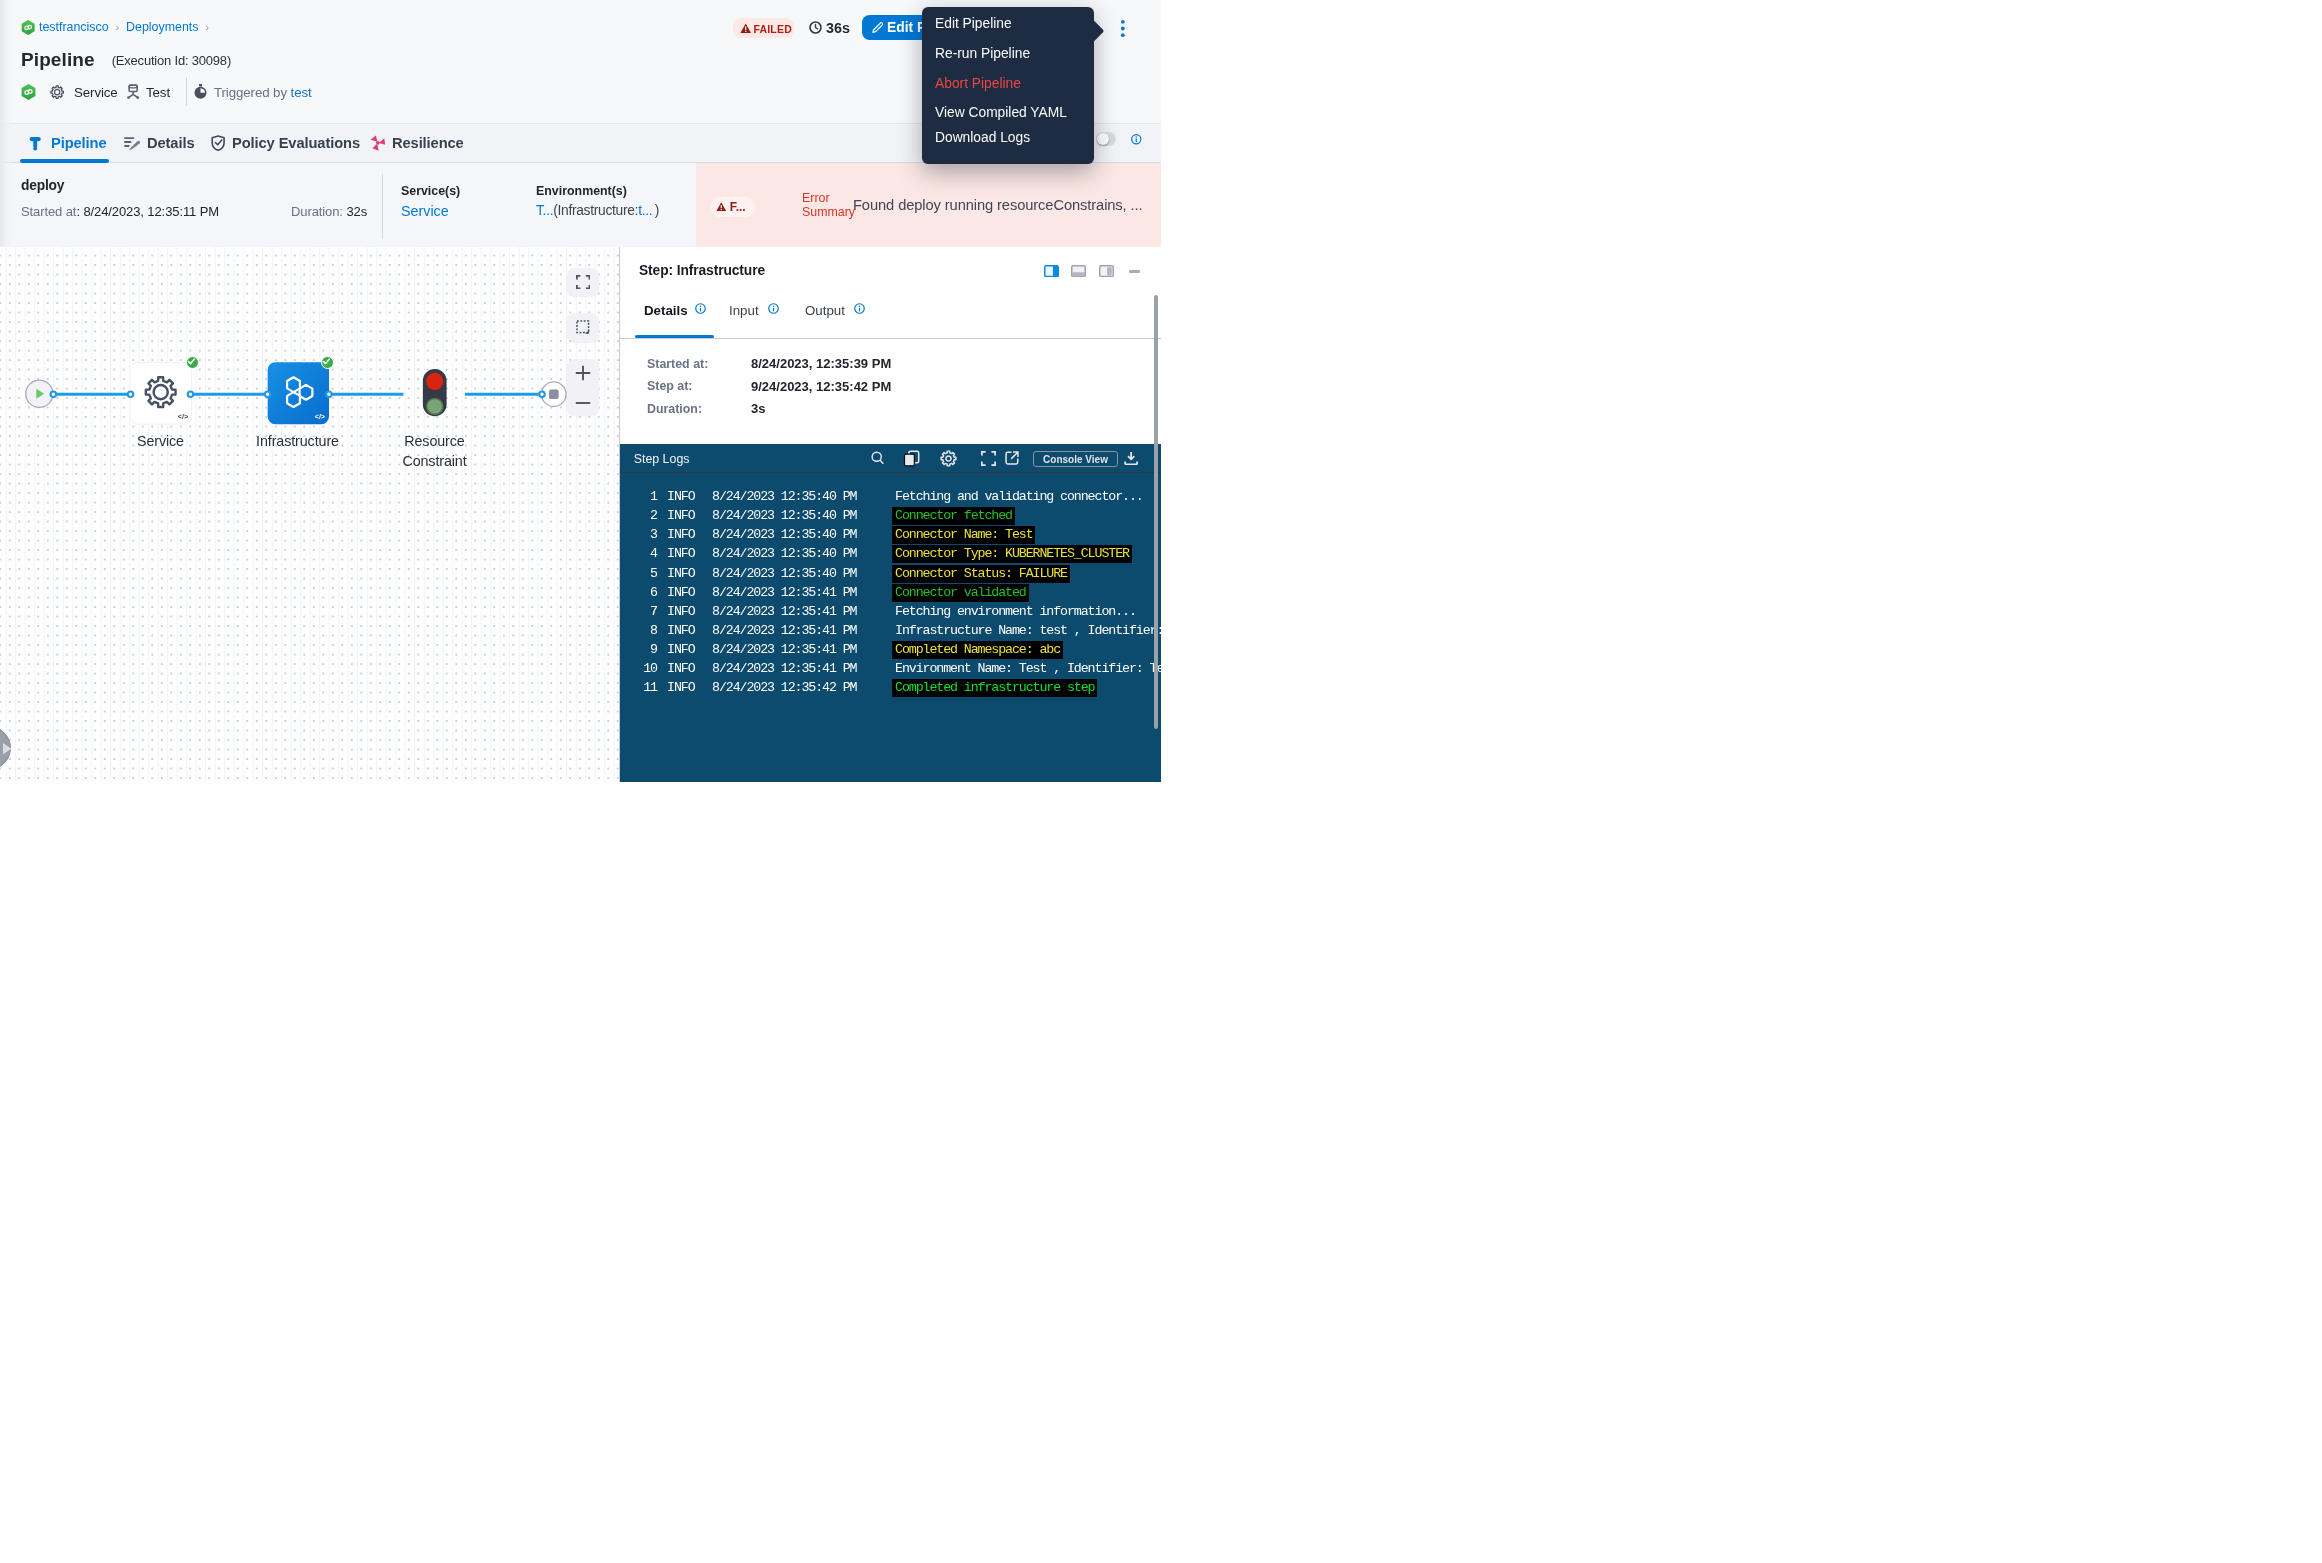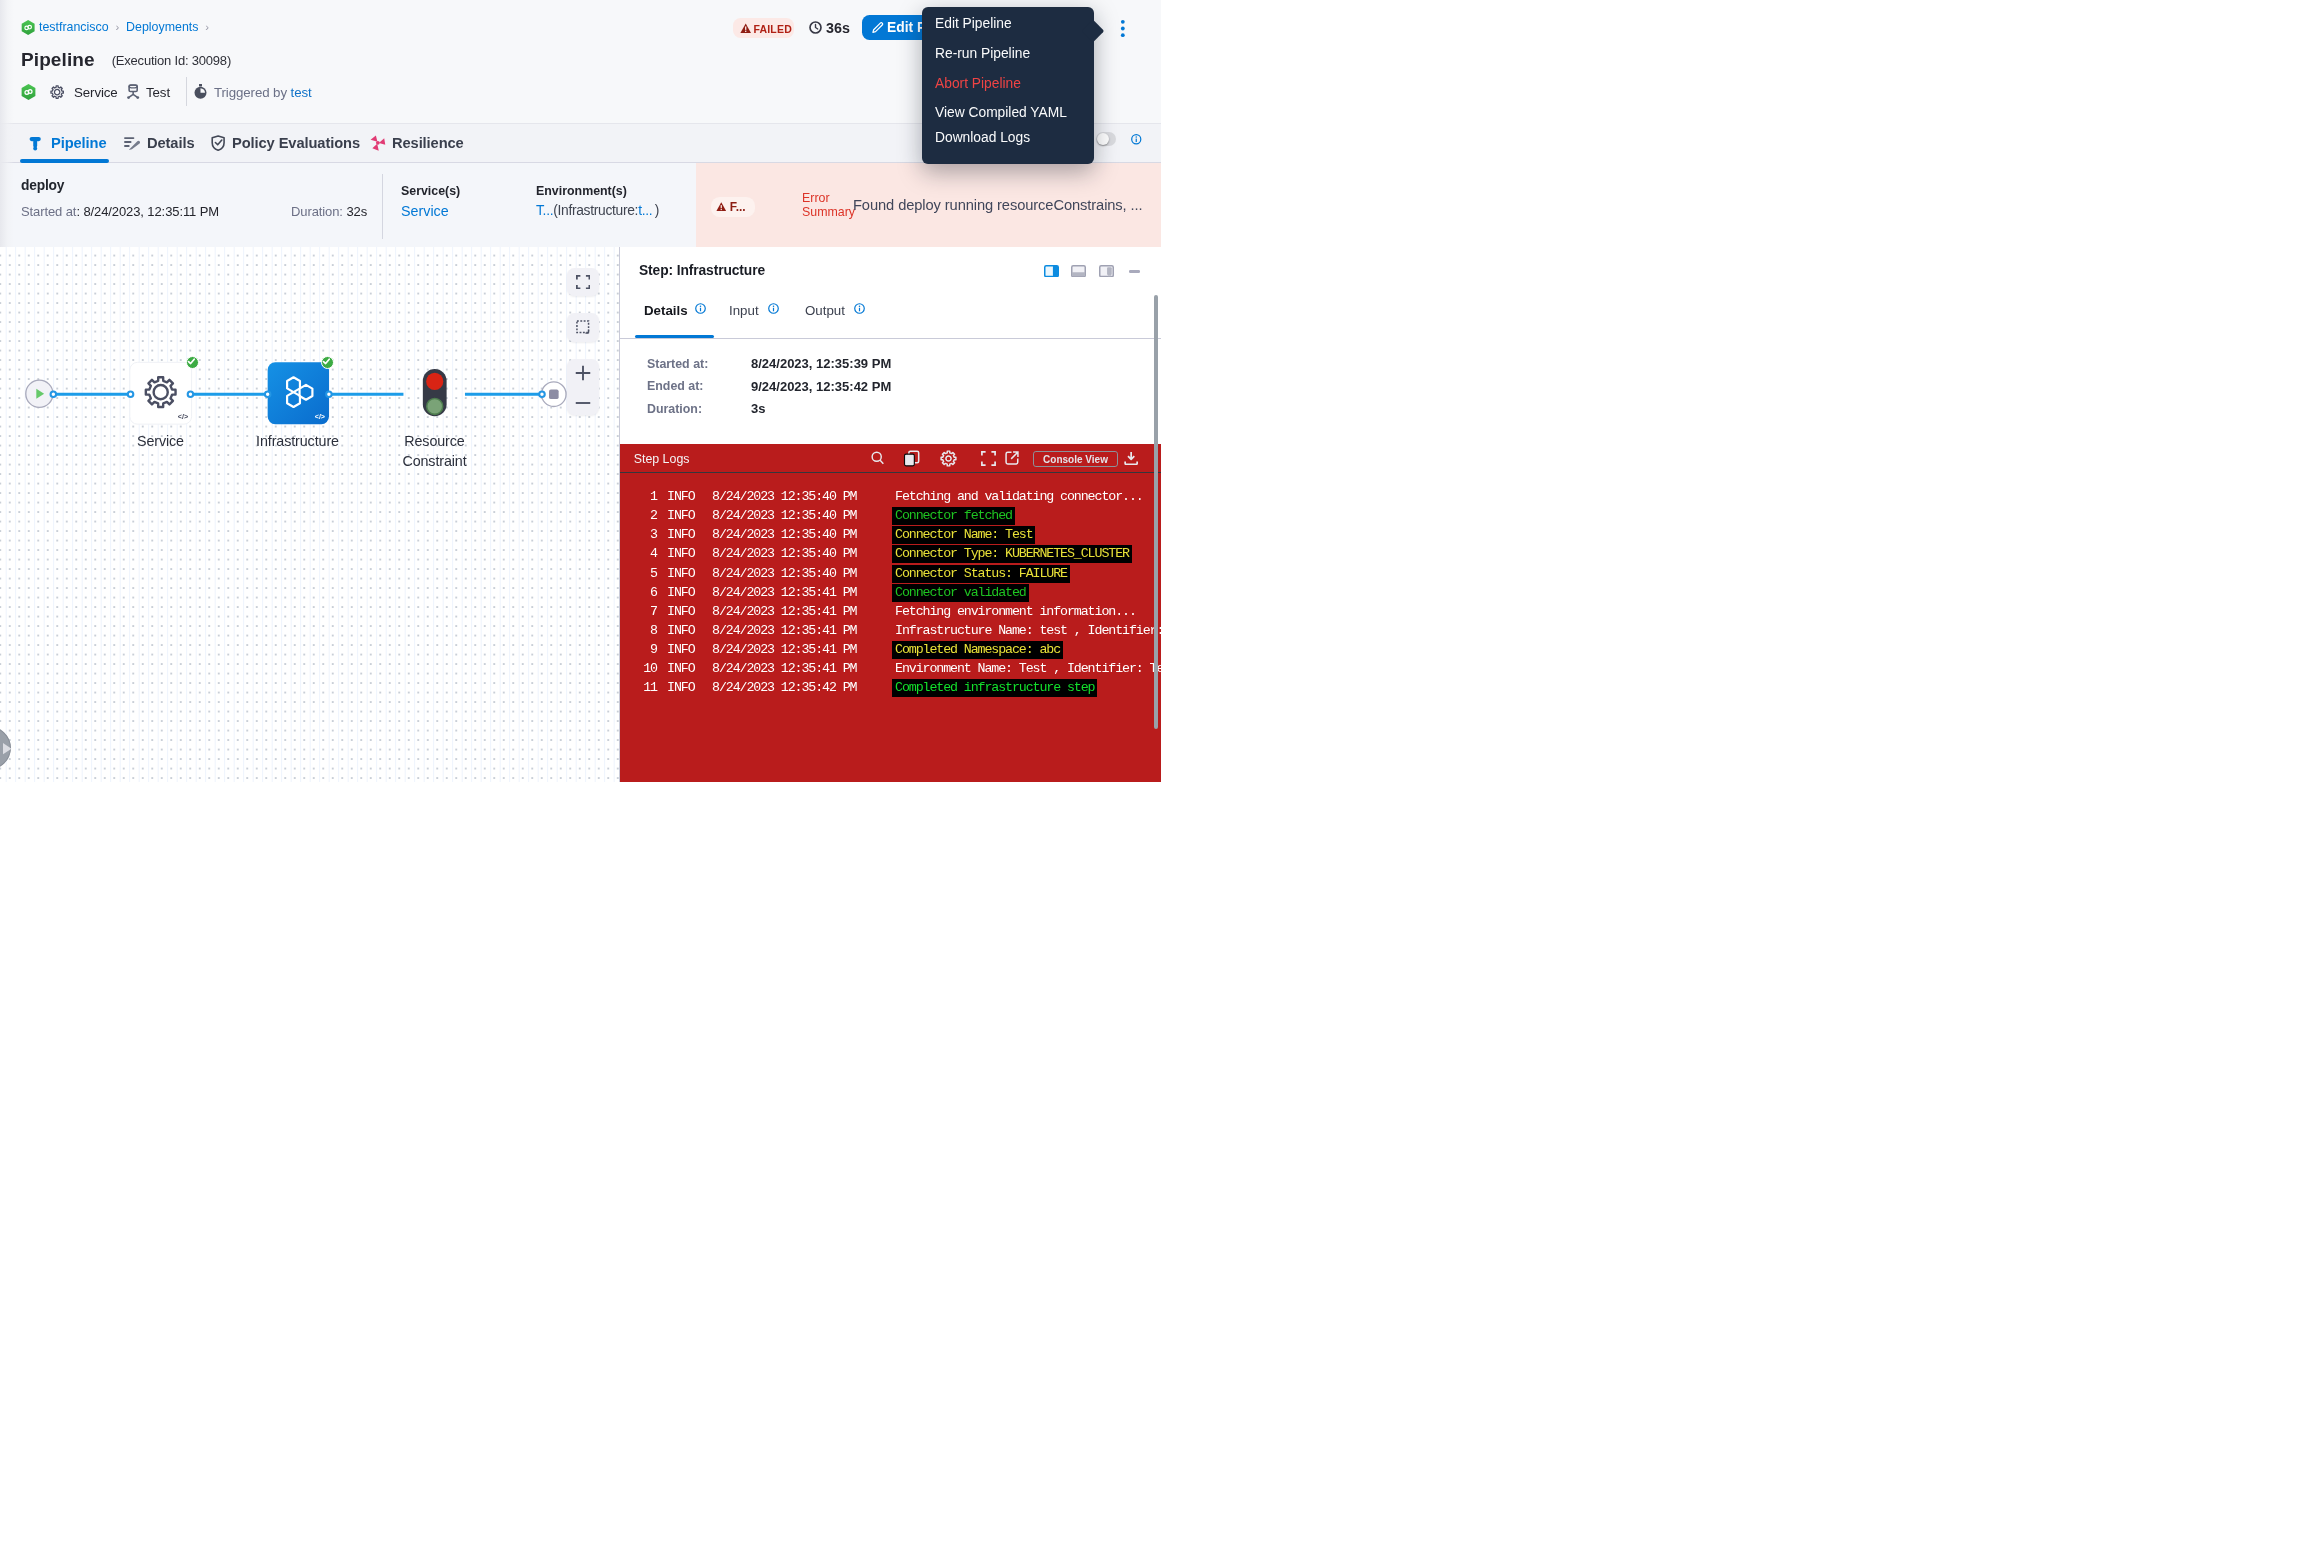--- a/index.html
+++ b/index.html
@@ -40,21 +40,21 @@
 #fchip span{position:absolute;left:19px;top:2.9px;font-size:12px;font-weight:bold;color:#8c1d13}
 
 #canvas{position:absolute;left:0;top:247px;width:619px;height:535px;background:#fff;
   background-image:linear-gradient(90deg,#edf3fc 1px,transparent 1px),radial-gradient(circle,#c9cfd7 0.8px,transparent 1.1px);
   background-size:9.5px 9.5px,9.5px 9.5px;background-position:5.7px 0,5px 3.8px;}
 .nlabel{position:absolute;font-size:14.3px;letter-spacing:-0.1px;color:#2c303c;text-align:center;white-space:nowrap}
 .check{position:absolute;width:13px;height:13px;border-radius:50%;background:#3cab43;border:1.9px solid #fff;z-index:3}
 .ctl{position:absolute;border-radius:7.6px;background:#f1f1f6;box-shadow:0 1px 1.9px rgba(40,41,61,.08)}
 
 #rpanel{position:absolute;left:619px;top:247px;width:542px;height:535px;background:#fff;border-left:1px solid #c9cad8}
-#console{position:absolute;left:620px;top:444px;width:541px;height:338px;background:#b91c1c}
+#console{position:absolute;left:620px;top:444px;width:541px;height:338px;background:#0c4a6e}
 #console .hdr{position:absolute;left:0;top:0;width:100%;height:28.5px;border-bottom:1px solid #35363c}
 #console .hdr b{position:absolute;left:13.7px;top:7.6px;color:#f4f4f6;font-size:12.4px;font-weight:normal}
 .logrow{position:absolute;height:19px;font-family:"Liberation Mono",monospace;font-size:13.3px;letter-spacing:-1.1px;color:#fff;white-space:pre}
 .ln{position:absolute;left:0px;width:37px;text-align:right;display:inline-block}
 .li{position:absolute;left:47px}
 .lt{position:absolute;left:92px}
 .lm{position:absolute;left:275px}
 .hl{background:#000;padding:1px 2.9px 1.9px 2.9px;margin-left:-2.9px}
 .grn{color:#1ec421}.grn2{color:#12df2c}.yel{color:#e9e138}
 
@@ -321,21 +321,21 @@
   <div class="abs" style="left:185px;top:56px;font-size:13.3px;color:#3c414f">Output</div>
   <svg class="abs" style="left:234px;top:56px" width="11" height="11" viewBox="0 0 12 12">
       <circle cx="6" cy="6" r="5.2" fill="none" stroke="#0278d5" stroke-width="1.3"></circle>
       <rect x="5.35" y="5.2" width="1.3" height="3.8" fill="#0278d5"></rect>
       <circle cx="6" cy="3.5" r="0.85" fill="#0278d5"></circle>
     </svg>
   <div class="abs" style="left:0;top:91px;width:542px;height:1px;background:#c9cad8"></div>
   <div class="abs" style="left:15px;top:88px;width:79px;height:3.4px;border-radius:1.9px;background:#0278d5"></div>
   <div class="abs" style="left:27px;top:110px;font-size:12.4px;font-weight:bold;color:#6d7287">Started at:</div>
   <div class="abs" style="left:131px;top:109px;font-size:13px;font-weight:bold;color:#22252d">8/24/2023, 12:35:39 PM</div>
-  <div class="abs" style="left:27px;top:132px;font-size:12.4px;font-weight:bold;color:#6d7287">Ended at:</div>
+  <div class="abs" style="left:27px;top:132px;font-size:12.4px;font-weight:bold;color:#6d7287">Step at:</div>
   <div class="abs" style="left:131px;top:132px;font-size:13px;font-weight:bold;color:#22252d">9/24/2023, 12:35:42 PM</div>
   <div class="abs" style="left:27px;top:155px;font-size:12.4px;font-weight:bold;color:#6d7287">Duration:</div>
   <div class="abs" style="left:131px;top:154px;font-size:13px;font-weight:bold;color:#22252d">3s</div>
 </div>
 <div id="console">
   <div class="hdr">
     <b>Step Logs</b>
     <svg class="abs" style="left:251px;top:7.1px" width="13.3" height="14.3" viewBox="0 0 14 15" fill="none" stroke="#e8e8ee" stroke-width="1.5">
         <circle cx="6" cy="6" r="4.8"></circle>
         <path d="M9.6 9.8 L13 13.4"></path>

